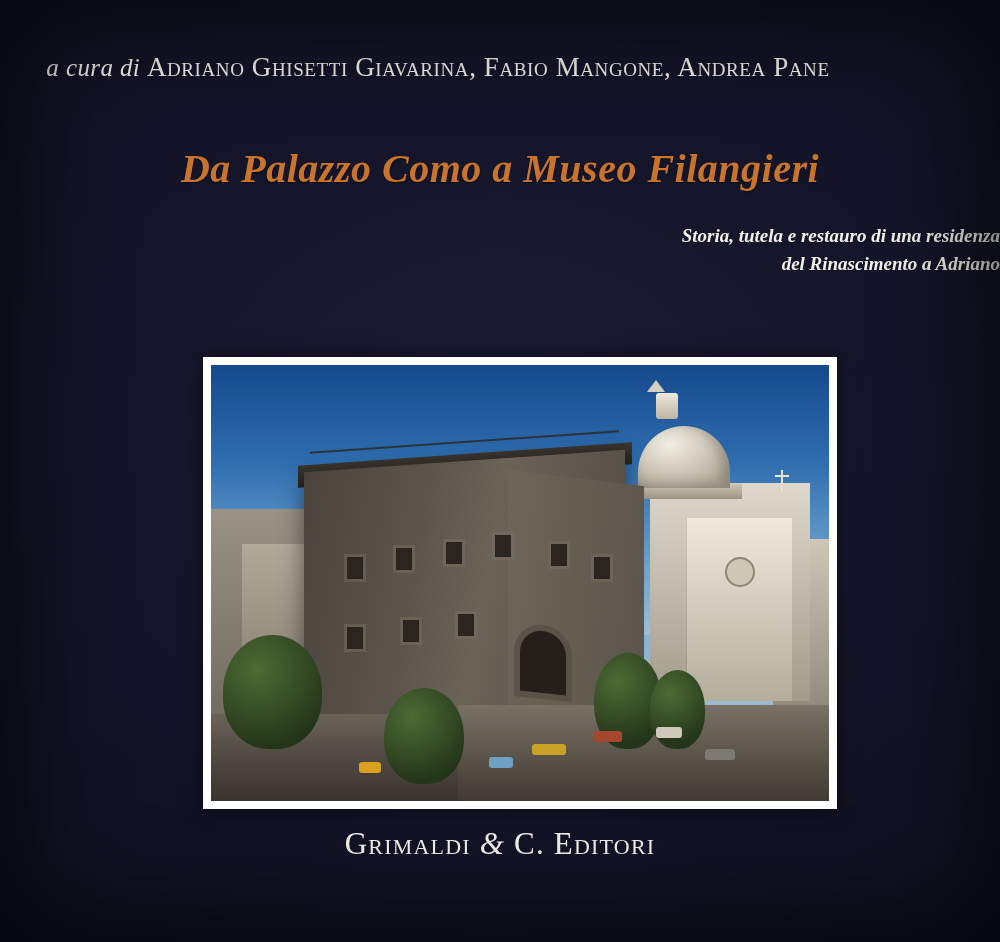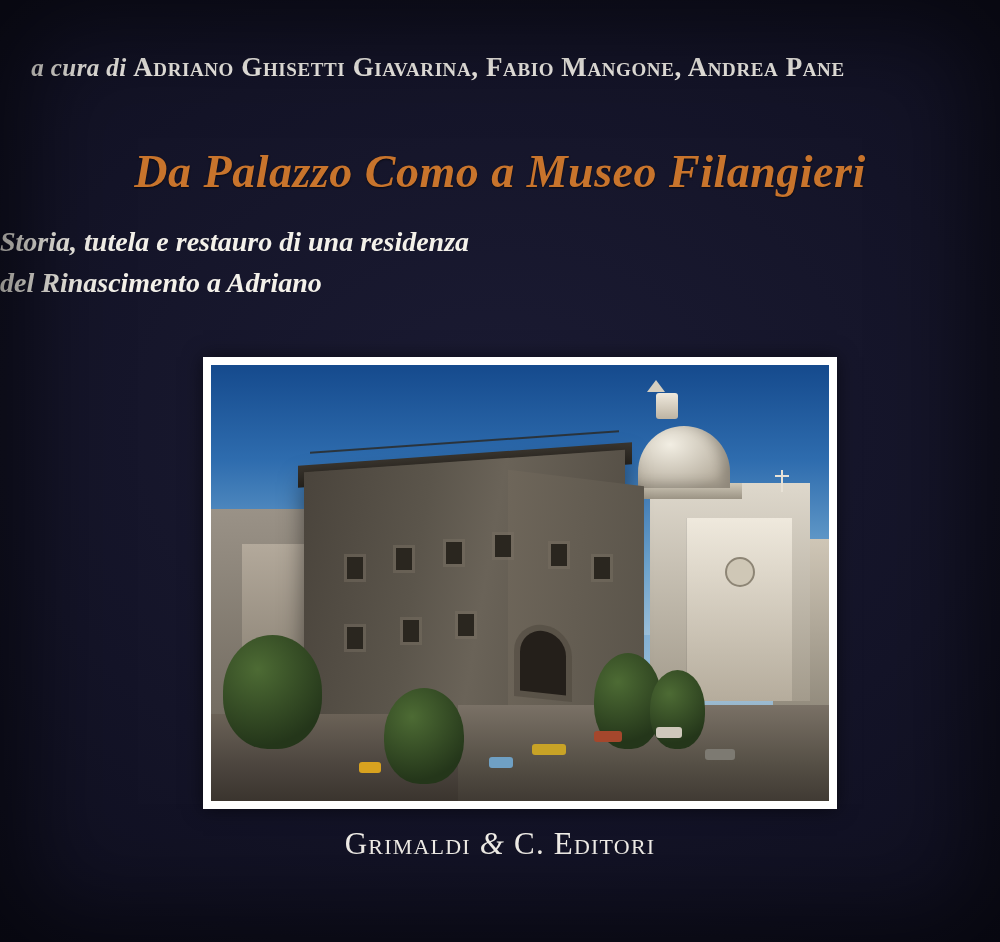--- a/index.html
+++ b/index.html
@@ -38,52 +38,51 @@
     top: 52px;
     left: 0;
     width: 876px;
     text-align: center;
     color: #f2efe9;
     font-size: 25px;
     letter-spacing: 0.4px;
     font-style: italic;
     font-family: "Liberation Serif", serif;
     white-space: nowrap;
-    font-weight: bold;
   }
   .editors-line .names {
     font-style: normal;
     font-variant: small-caps;
     font-size: 27px;
     letter-spacing: 0.6px;
   }
 
   .main-title {
     position: absolute;
     top: 145px;
     left: 0;
     width: 1000px;
     text-align: center;
     color: #c8742c;
-    font-size: 46px;
+    font-size: 40px;
     font-style: italic;
     font-weight: 700;
     letter-spacing: 0.5px;
     font-family: "Liberation Serif", serif;
     text-shadow: 0 1px 2px rgba(0,0,0,0.6);
   }
 
   .subtitle {
     position: absolute;
     top: 222px;
     left: 0;
     width: 1000px;
-    text-align: left;
+    text-align: right;
     color: #f4f1ea;
-    font-size: 28px;
+    font-size: 19px;
     font-weight: 700;
     font-style: italic;
     line-height: 1.45;
     font-family: "Liberation Serif", serif;
   }
 
   .photo-frame {
     position: absolute;
     left: 203px;
     top: 357px;

